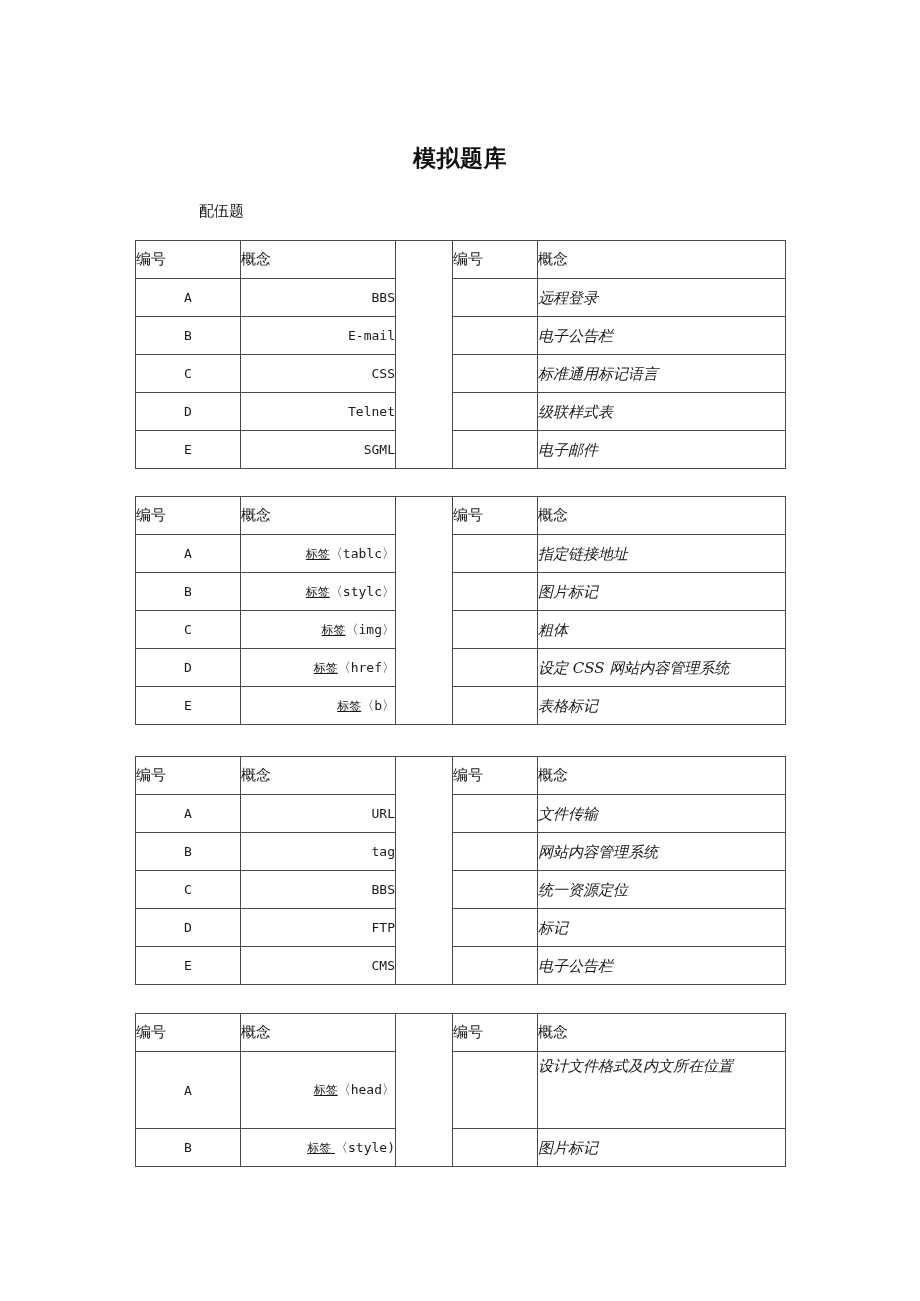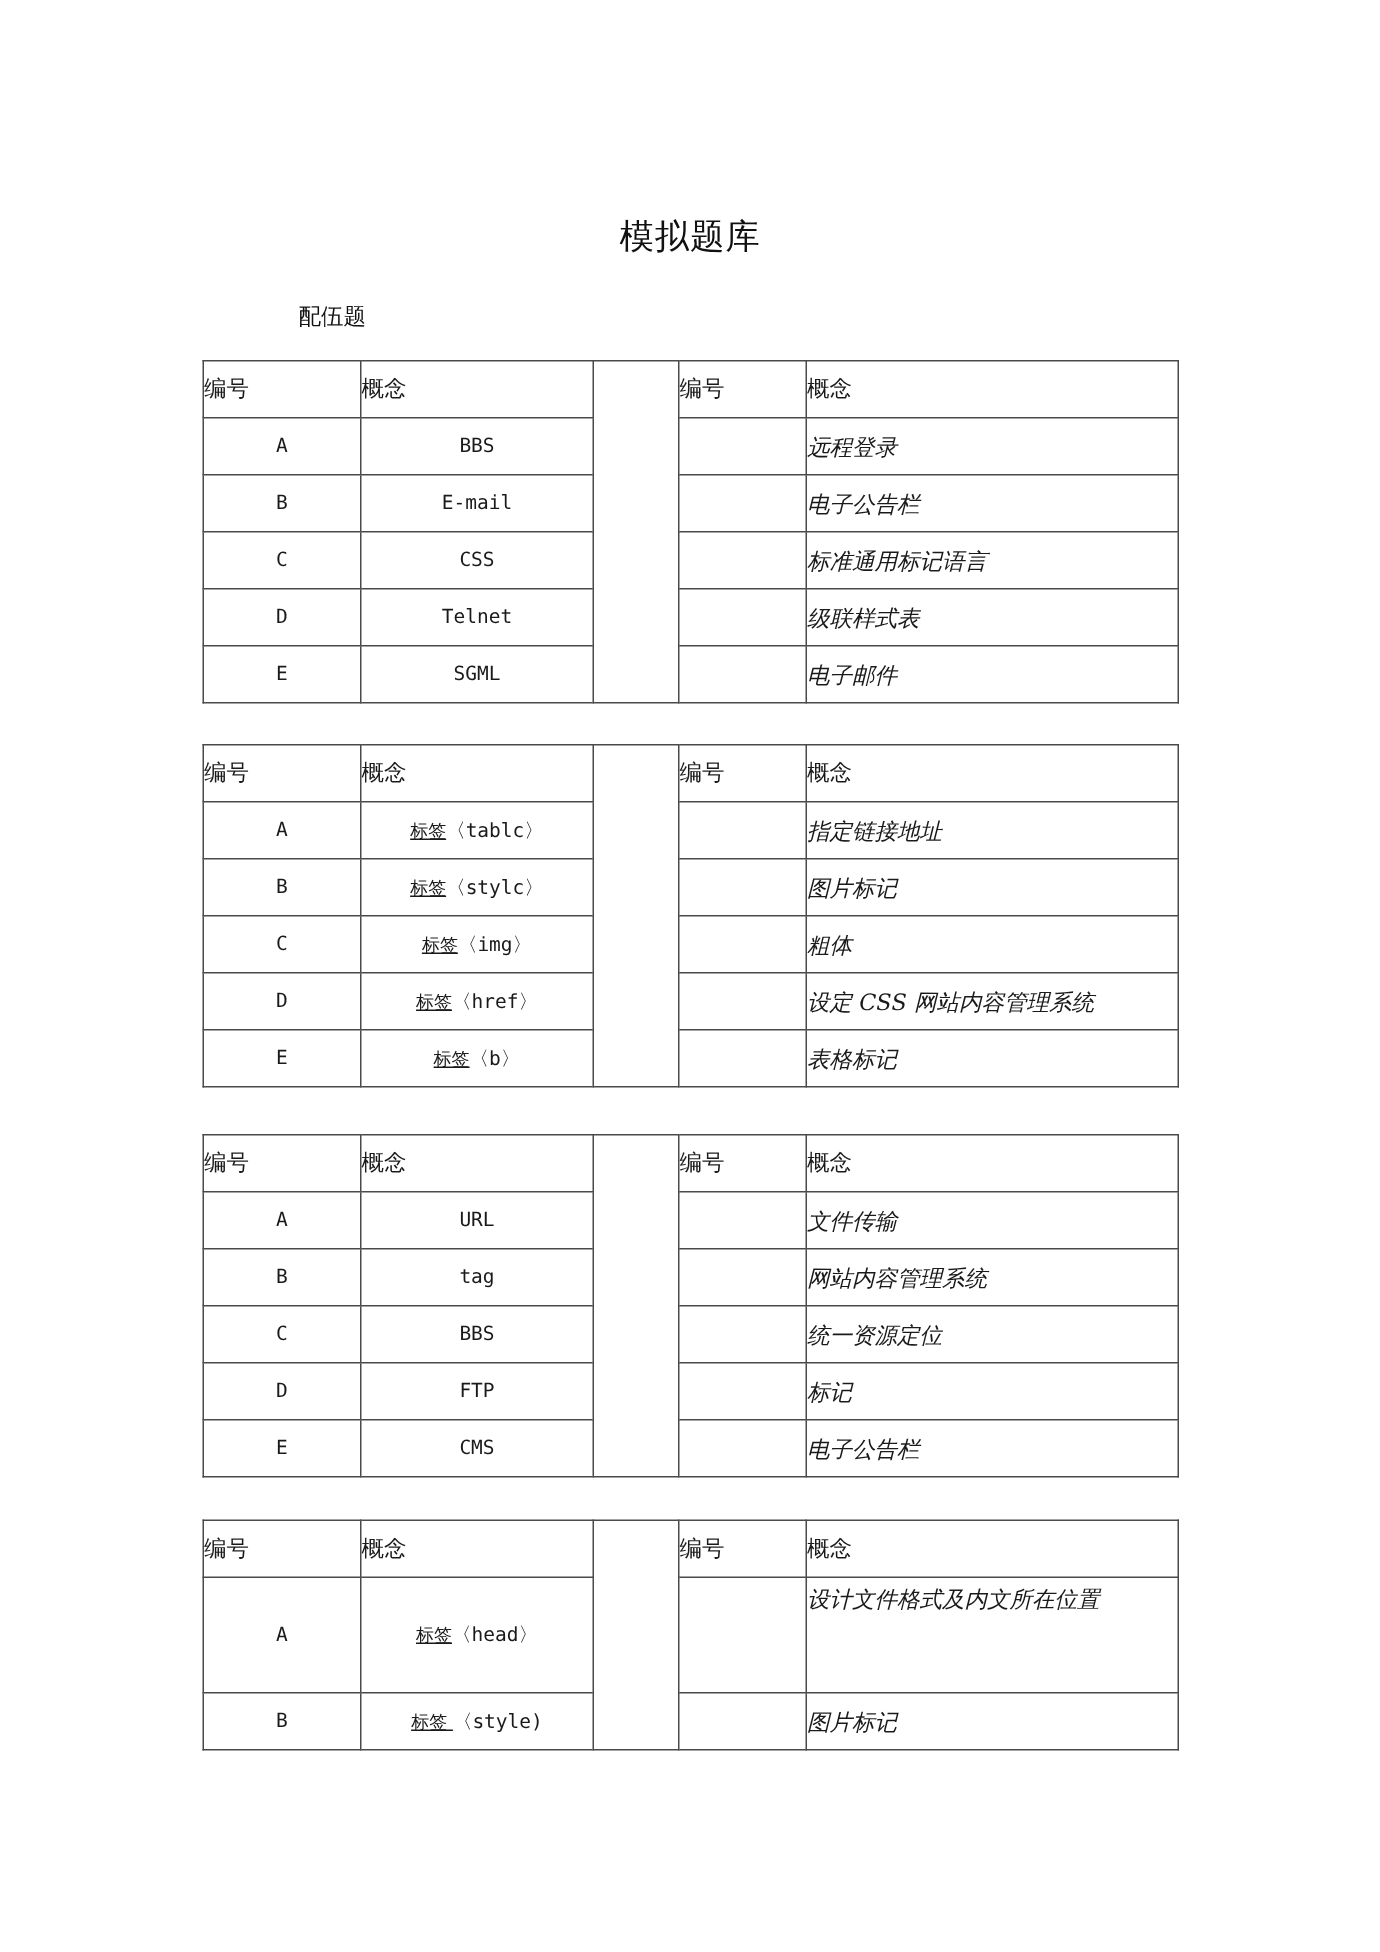--- a/index.html
+++ b/index.html
@@ -30,20 +30,21 @@
     position: absolute;
     left: 0;
     top: 143px;
     width: 920px;
     text-align: center;
     font-family: "DejaVu Serif", "Liberation Serif", serif;
     font-size: 23px;
     line-height: 30px;
     letter-spacing: 0.5px;
     color: #111;
+    font-weight: bold;
   }
 
   
   .section-label {
     position: absolute;
     left: 199px;
     top: 200px;
     font-family: "DejaVu Serif", "Liberation Serif", serif;
     font-size: 15px;
     line-height: 22px;
@@ -86,21 +87,21 @@
   }
 
   .cell-id {
     text-align: center;
     font-family: "DejaVu Sans Mono", "Liberation Mono", monospace;
     font-size: 13px;
     height: 37px;
   }
 
   .cell-lcon {
-    text-align: center;
+    text-align: right;
     font-family: "DejaVu Sans Mono", "Liberation Mono", monospace;
     font-size: 13px;
     height: 37px;
     padding-left: 2px;
   }
 
   .cell-lcon .cjk {
     font-family: "DejaVu Serif", "Liberation Serif", serif;
     font-size: 12px;
     text-decoration: underline;

